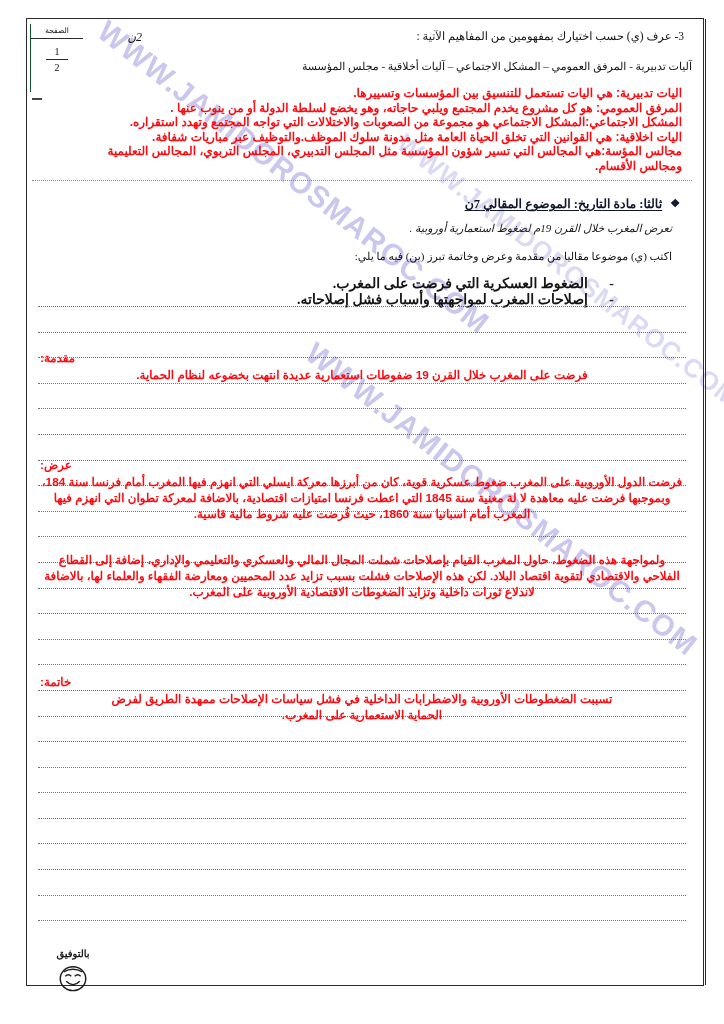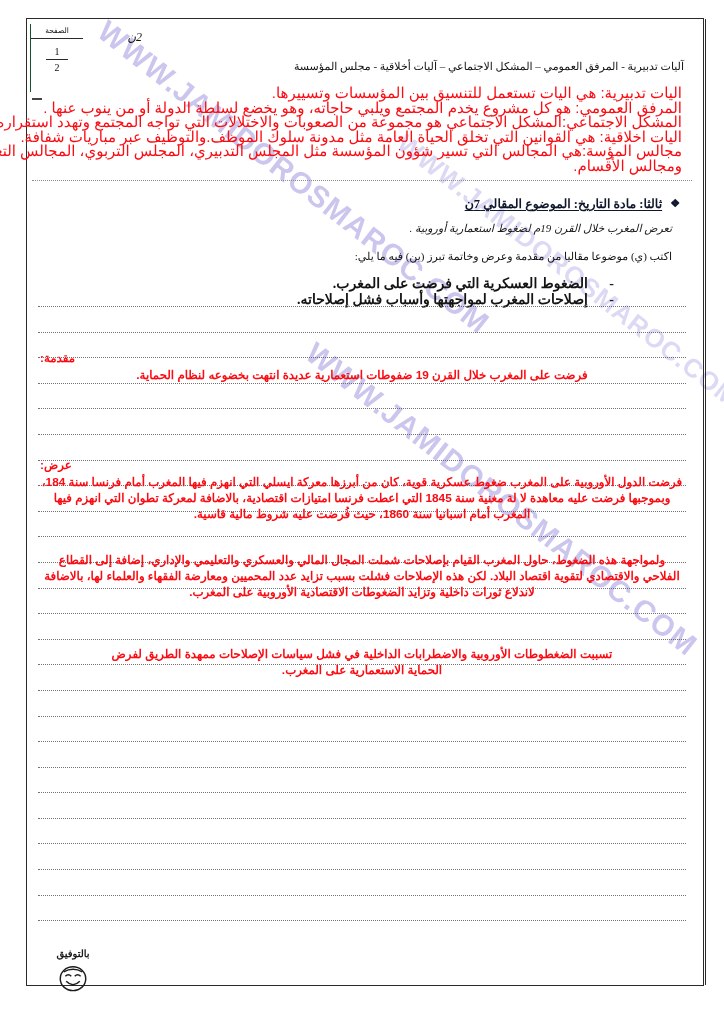--- a/index.html
+++ b/index.html
@@ -105,31 +105,31 @@
     position:absolute;
     font-family:"Liberation Serif", serif;
     font-size:11.5px;
     color:#141414;
     direction:rtl;
     text-align:right;
     line-height:16px;
     white-space:nowrap;
   }
   .q3{right:40px;top:28px;}
-  .concepts{right:40px;top:58px;font-size:11px;}
+  .concepts{right:32px;top:58px;font-size:11px;}
 
   
   .ans{
     position:absolute;
     color:#fb0b12;
     font-family:"Liberation Sans", sans-serif;
-    font-weight:400;
+    font-weight:700;
     direction:rtl;
     text-align:right;
-    font-size:15px;
+    font-size:12px;
     line-height:14.5px;
   }
   .ans-block1{right:42px;top:86px;width:600px;}
   .ans-block1 div{white-space:nowrap;}
 
   
   .dashrule{
     position:absolute;
     left:32px;right:32px;
     border-top:1px dotted #8d8d8d;
@@ -265,20 +265,21 @@
   <div class="scorebox">
     <div class="pagecell">
       <span class="lbl">الصفحة</span>
       <span class="num">1</span>
       <span class="den">2</span>
     </div>
     <div class="pts">2ن</div>
     <div class="tick"></div>
   </div>
 
+  <div class="q-line q3">3- عرف (ي) حسب اختيارك بمفهومين من المفاهيم الآتية :</div>
   <div class="q-line concepts">آليات تدبيرية  -  المرفق العمومي – المشكل الاجتماعي – آليات أخلاقية  - مجلس المؤسسة</div>
 
   <div class="ans ans-block1">
     <div>اليات تدبيرية: هي اليات تستعمل للتنسيق بين المؤسسات وتسييرها.</div>
     <div>المرفق العمومي: هو كل مشروع يخدم المجتمع ويلبي حاجاته، وهو يخضع لسلطة الدولة أو من ينوب عنها .</div>
     <div>المشكل الاجتماعي:المشكل الاجتماعي هو مجموعة من الصعوبات والاختلالات التي تواجه المجتمع وتهدد استقراره.</div>
     <div>اليات اخلاقية: هي القوانين التي تخلق الحياة العامة مثل مدونة سلوك الموظف.والتوظيف عبر مباريات شفافة.</div>
     <div>مجالس المؤسة:هي المجالس التي تسير شؤون المؤسسة مثل المجلس التدبيري، المجلس التربوي، المجالس التعليمية</div>
     <div>ومجالس الأقسام.</div>
   </div>
@@ -327,20 +328,21 @@
     <span class="lbl">مقدمة:</span>
     <p>فرضت على المغرب خلال القرن 19 ضفوطات استعمارية عديدة انتهت بخضوعه لنظام الحماية.</p>
     <div class="gap"></div>
     <div class="gap-lg"></div>
     <span class="lbl">عرض:</span>
     <p>فرضت الدول الأوروبية على المغرب ضغوط عسكرية قوية، كان من أبرزها معركة ايسلي التي انهزم فيها المغرب أمام فرنسا سنة 184، وبموجبها فرضت عليه معاهدة لا لة مغنية سنة 1845 التي اعطت فرنسا امتيازات اقتصادية، بالاضافة لمعركة تطوان التي انهزم فيها المغرب أمام اسبانيا سنة 1860، حيث فُرضت عليه شروط مالية قاسية.</p>
     <div class="gap-lg"></div>
     <p>ولمواجهة هذه الضغوط، حاول المغرب القيام بإصلاحات شملت المجال المالي والعسكري والتعليمي والإداري، إضافة إلى القطاع الفلاحي والاقتصادي لتقوية اقتصاد البلاد. لكن هذه الإصلاحات فشلت بسبب تزايد عدد المحميين ومعارضة الفقهاء والعلماء لها، بالاضافة لاندلاع ثورات داخلية وتزايد الضغوطات الاقتصادية الأوروبية على المغرب.</p>
     <div class="gap-lg"></div>
     <div class="gap"></div>
+    <span class="lbl">خاتمة:</span>
     <p class="body">تسببت الضغطوطات الأوروبية والاضطرابات الداخلية في فشل سياسات الإصلاحات ممهدة الطريق لفرض الحماية الاستعمارية على المغرب.</p>
   </div>
 
   <div class="luck">
     <span class="txt">بالتوفيق</span>
     <svg class="smiley" viewBox="0 0 40 40">
       <ellipse cx="20" cy="22" rx="15" ry="14" fill="none" stroke="#1c1c1c" stroke-width="1.7"></ellipse>
       <path d="M9 14 Q20 8 31 14" fill="none" stroke="#1c1c1c" stroke-width="1.7"></path>
       <path d="M11 19 Q14.5 15.5 18 19" fill="none" stroke="#1c1c1c" stroke-width="1.6"></path>
       <path d="M22 19 Q25.5 15.5 29 19" fill="none" stroke="#1c1c1c" stroke-width="1.6"></path>

